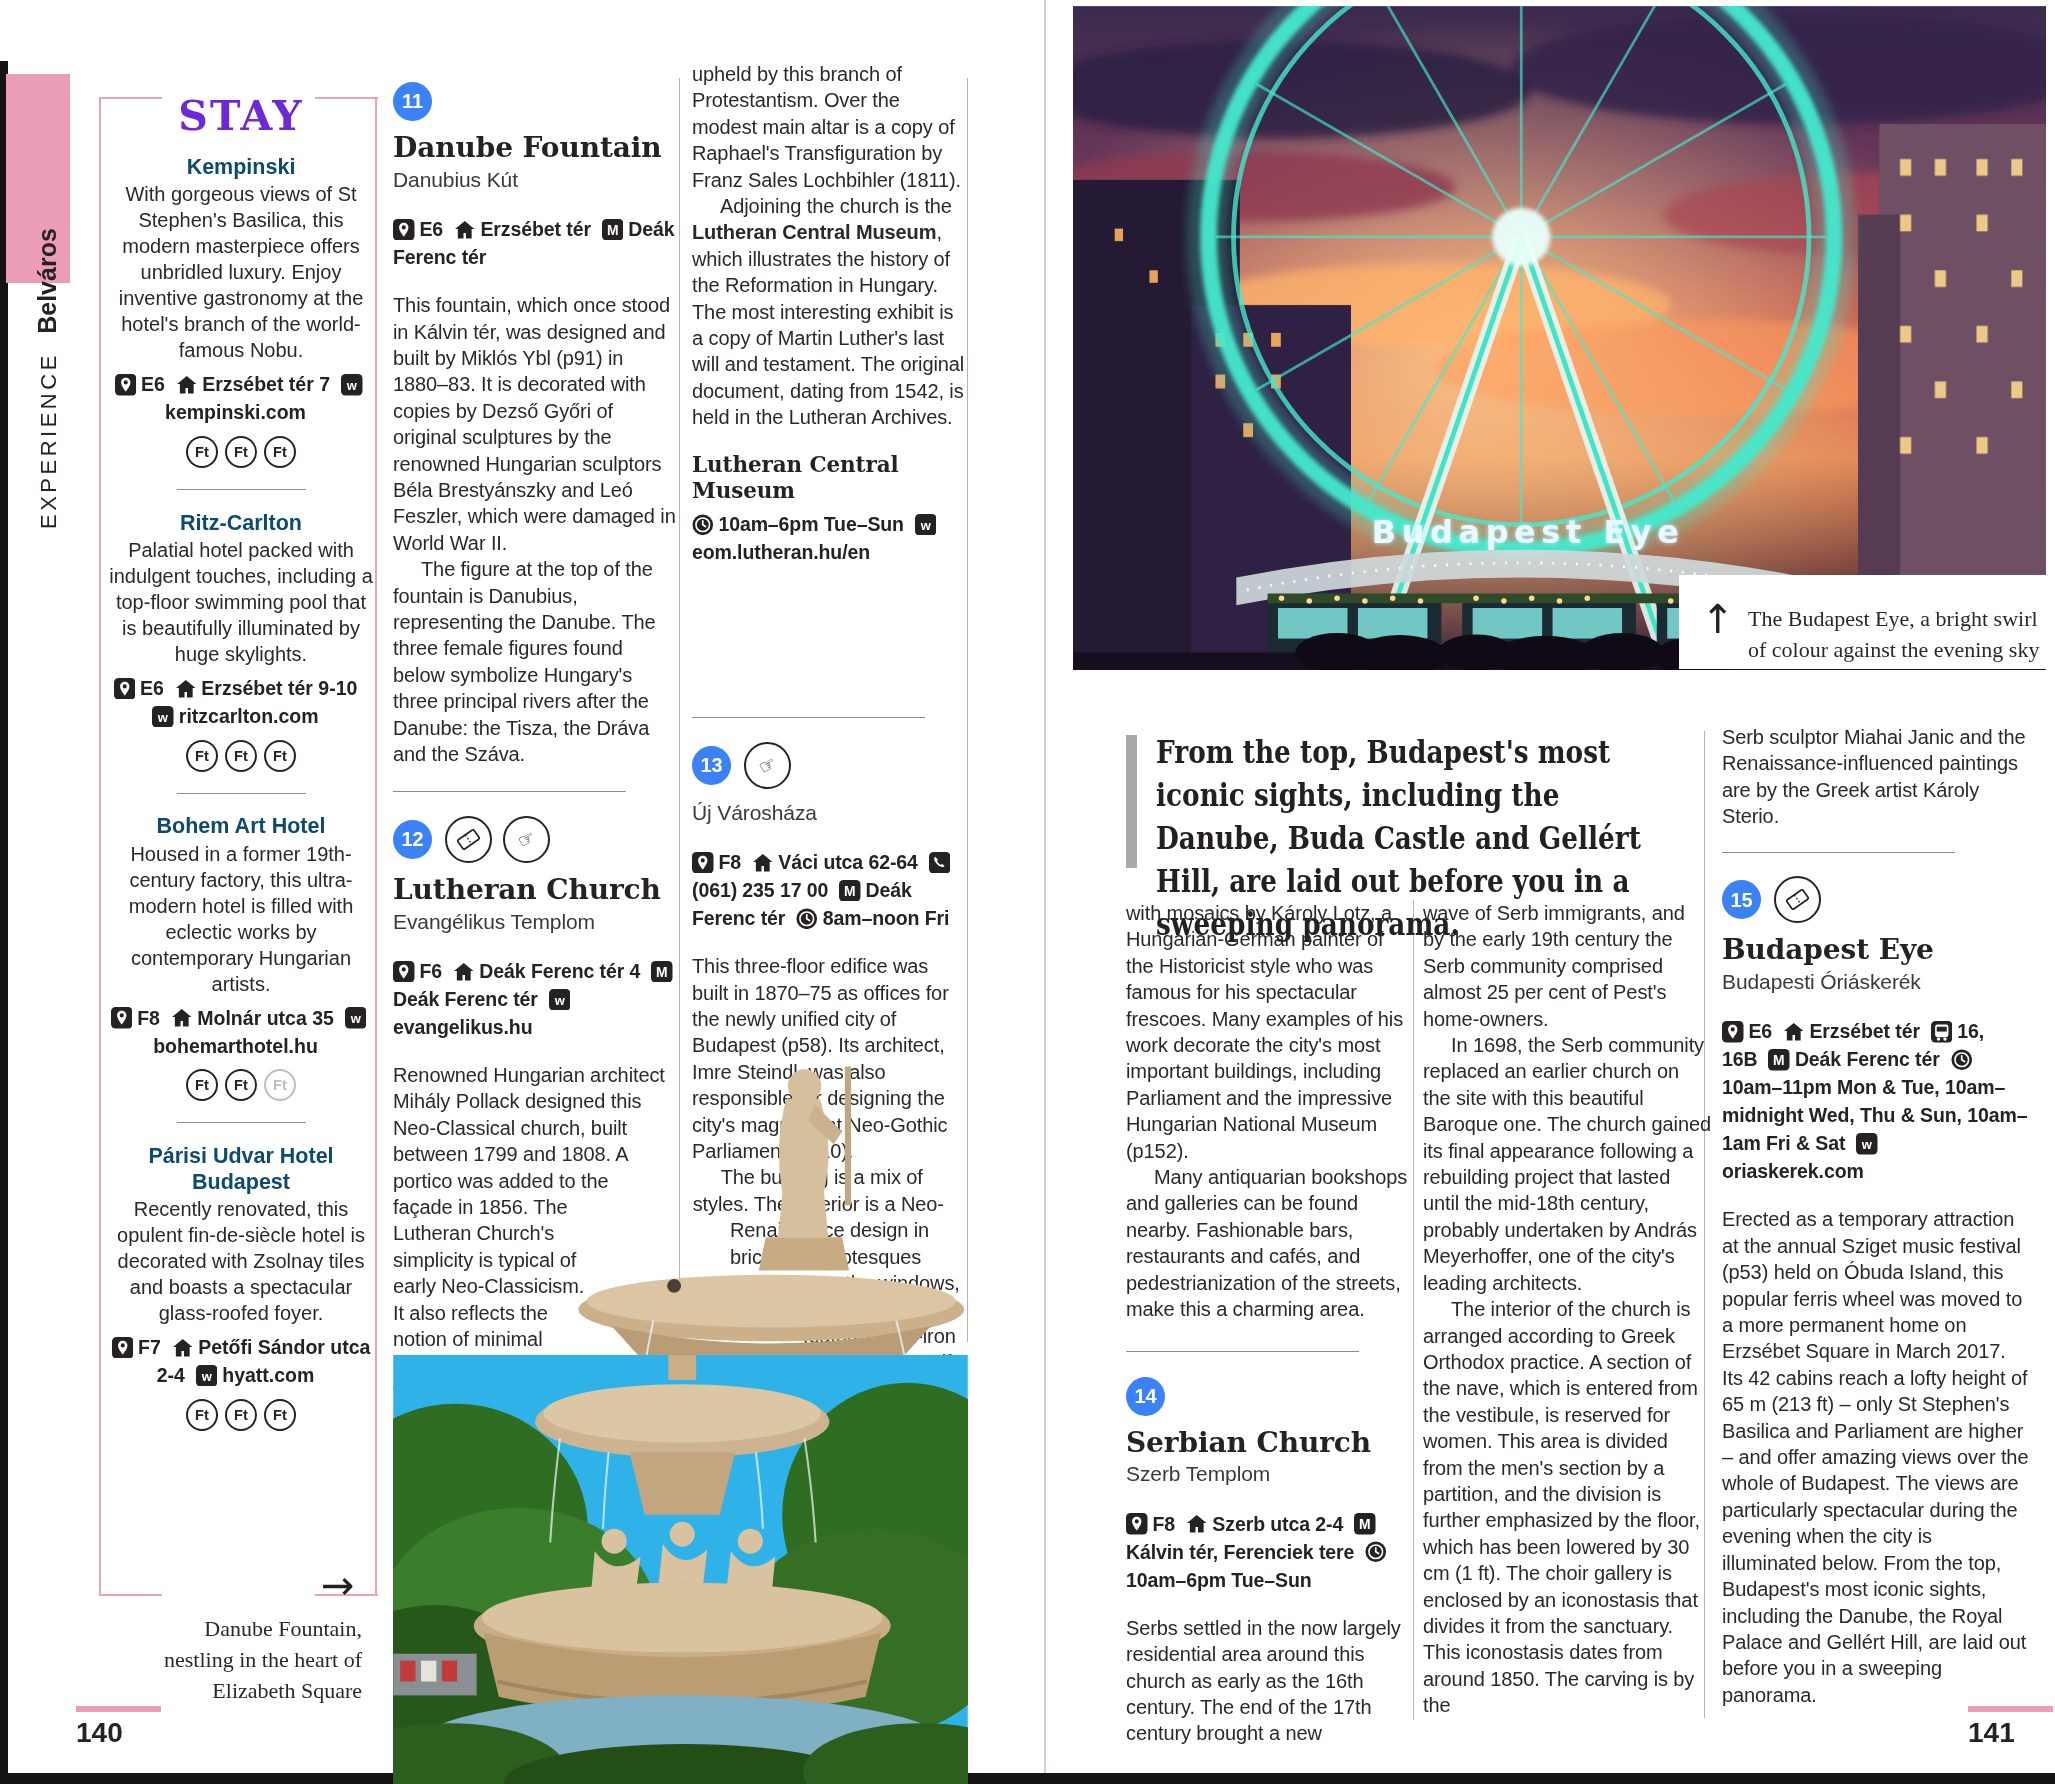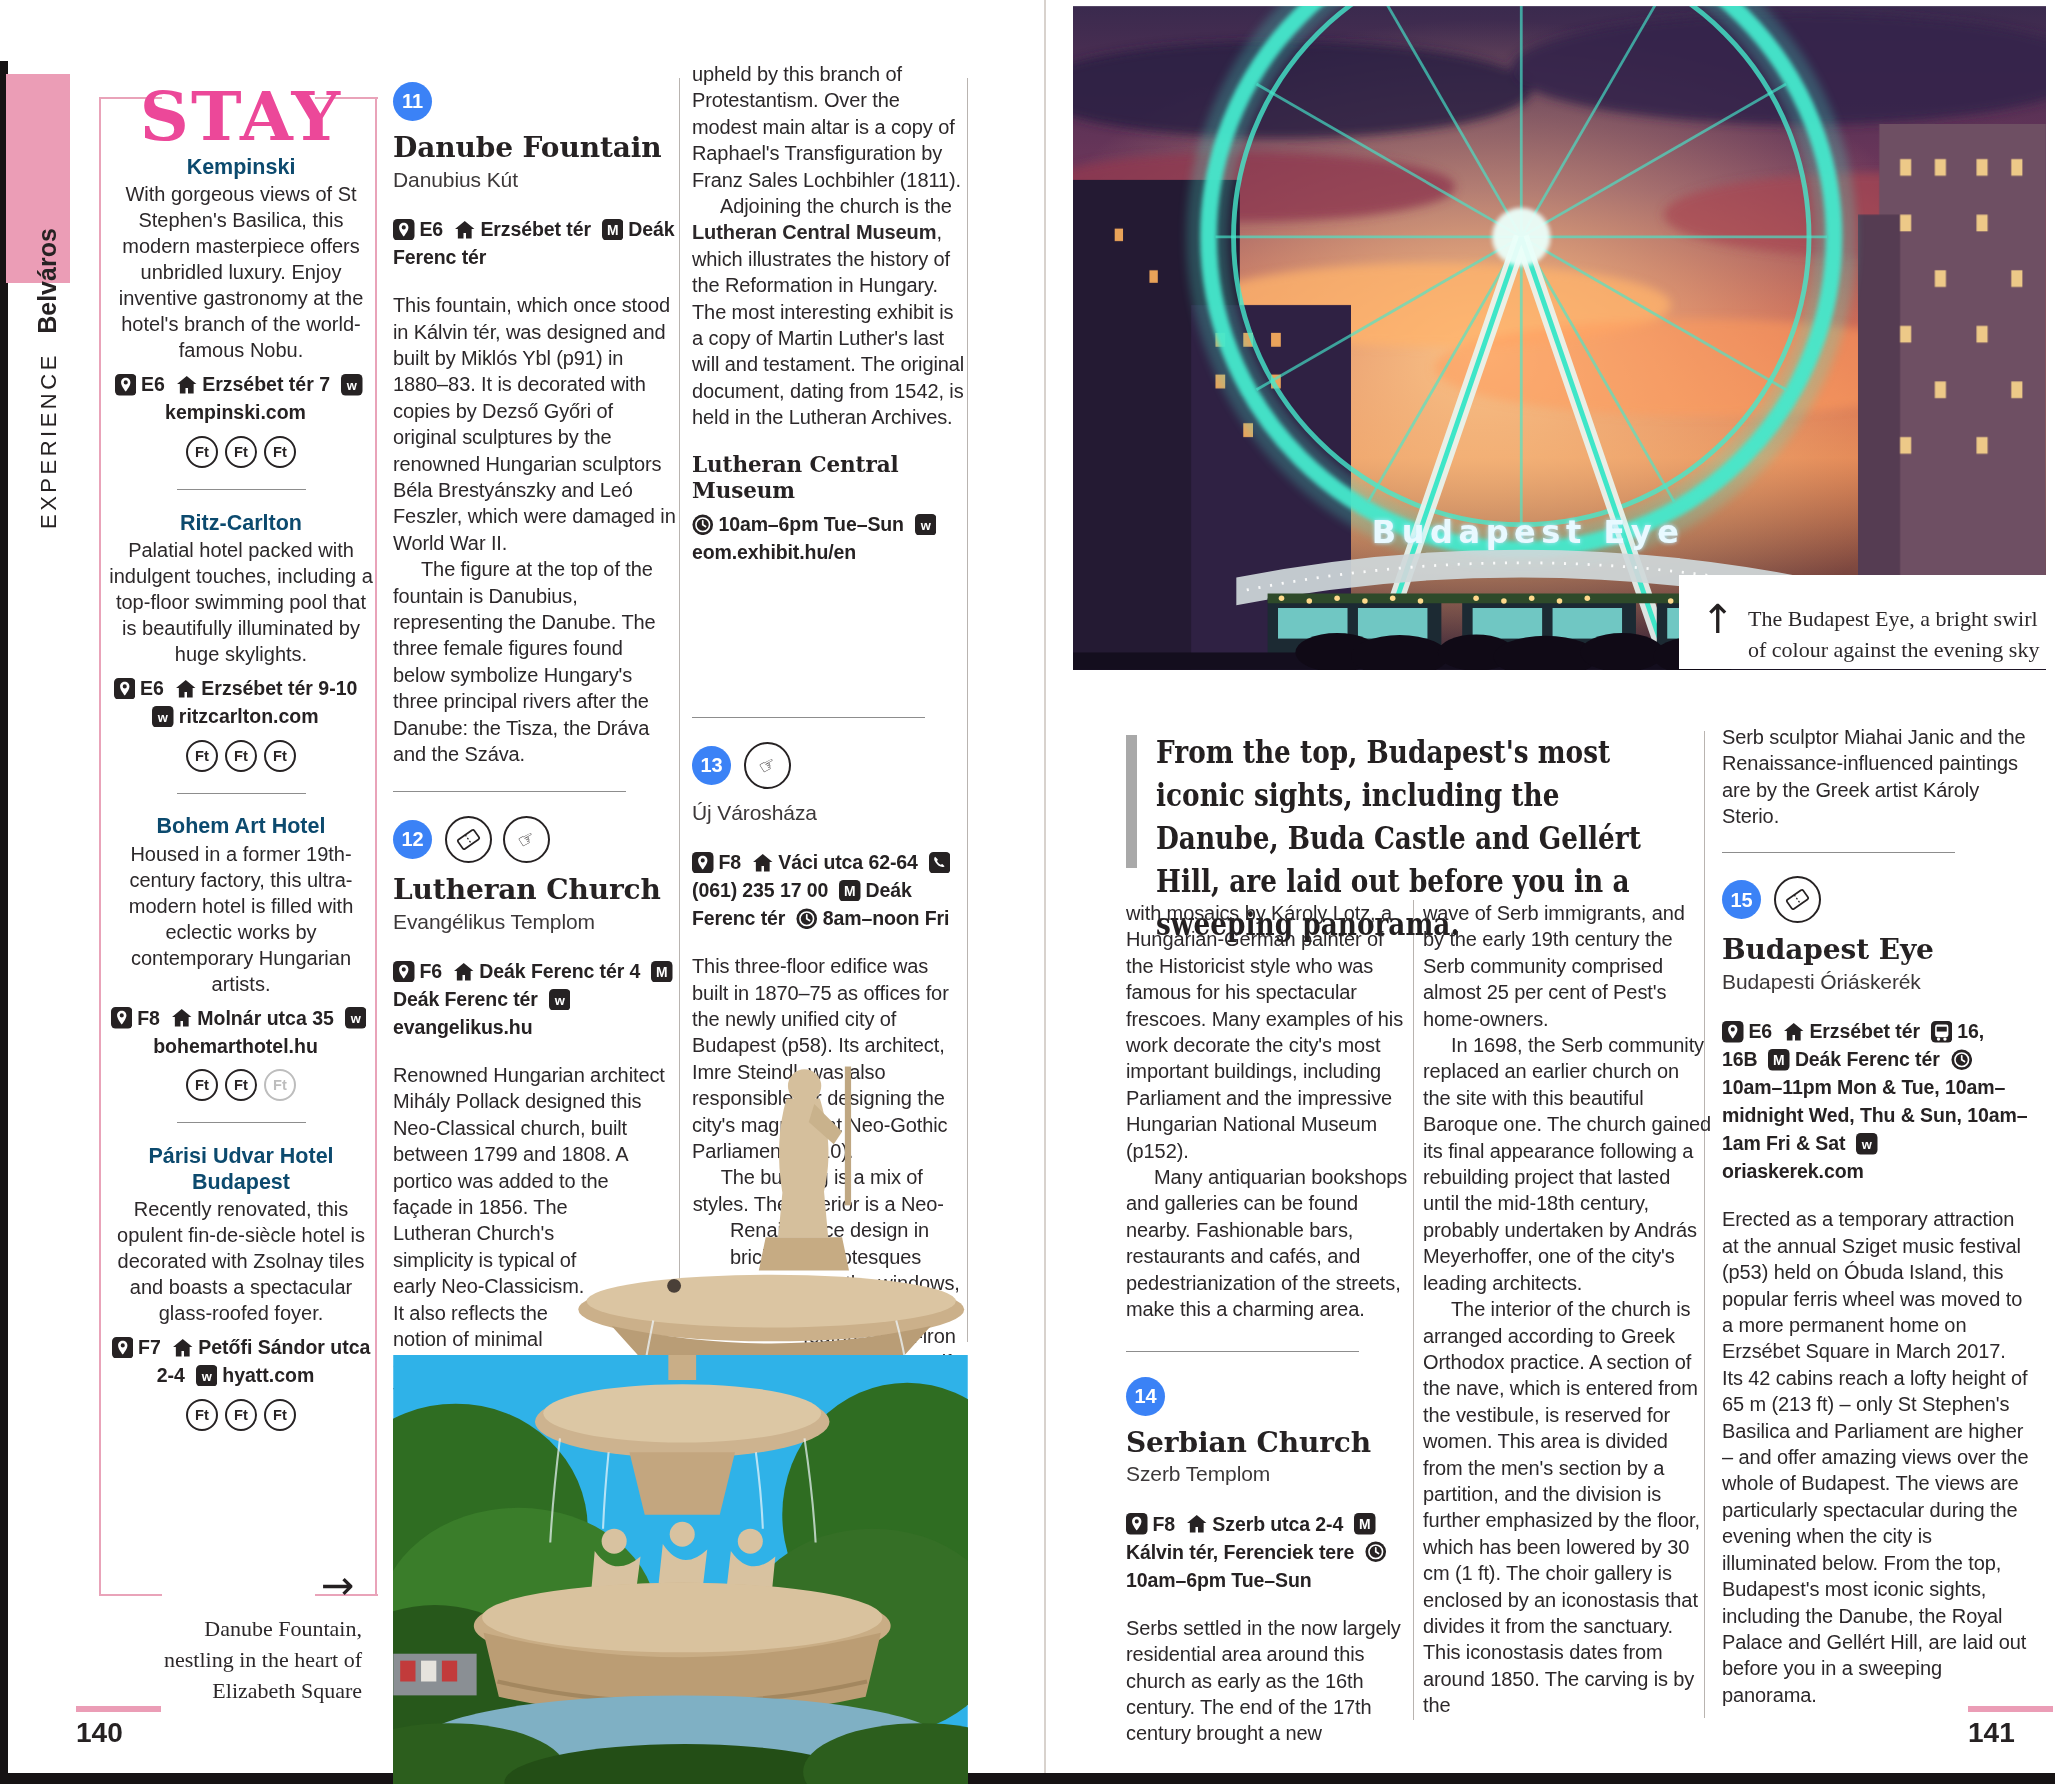--- a/index.html
+++ b/index.html
@@ -15,22 +15,22 @@
   .spine{left:33px;top:529px;width:240px;transform:rotate(-90deg);transform-origin:0 0;
          white-space:nowrap;color:#262223;}
   .spine .sec{font-size:22px;letter-spacing:3.5px;}
   .spine .area{font-size:25px;font-weight:bold;margin-left:15.3px;}
 
   .colrule{width:1.4px;background:#b9b4b0;}
 
   
   .pinkline{background:#e9a3b9;}
   .stay-col{left:106px;top:103px;width:270px;text-align:center;font-size:20px;line-height:26px;}
-  .stay-title{font-family:"DejaVu Serif",serif;font-weight:bold;font-size:68px;letter-spacing:2.1px;
-              color:#ec4899;margin:0 0 25px;}
+  .stay-title{font-family:"DejaVu Serif",serif;font-weight:bold;font-size:41px;letter-spacing:2.1px;
+              color:#6d28d9;margin:0 0 25px;}
   .hotel-name{font-size:21.5px;line-height:26px;font-weight:bold;color:#0c4a6e;margin:0 0 1.4px;}
   .hotel-body{margin:0 0 7px;}
   .meta{font-weight:bold;font-size:19.5px;line-height:28px;color:#262223;}
   .stay-col .meta{margin:1.4px 0 9.7px;}
   .mi{display:inline-block;}
   .mi svg{width:21.5px;height:21.5px;vertical-align:-4.2px;margin-right:4.9px;}
   .mt{margin-right:11px;}
   .ft-row{margin:4.2px 0 0;}
   .ft{display:inline-flex;width:28px;height:28px;border:2.1px solid #262223;border-radius:50%;
       align-items:center;justify-content:center;font-weight:bold;font-size:14.6px;color:#262223;margin:0 3.5px;}
@@ -231,21 +231,21 @@
   <p class="b ind"><span>Adjoining the church is the </span><span class="bold-in">Lutheran Central Museum</span><span>, which illustrates the history of the Reformation in Hungary. The most interesting exhibit is a copy of Martin Luther's last will and testament. The original document, dating from 1542, is held in the Lutheran Archives.</span></p>
 
   <div class="subhead">Lutheran Central Museum</div>
   <div class="meta"><span class="mi"><svg viewBox="0 0 24 24">
           <circle cx="12" cy="12" r="11.5" fill="#262223"></circle>
           <circle cx="12" cy="12" r="7.6" fill="none" stroke="#fff" stroke-width="1.8"></circle>
           <path d="M12 7.6V12l3.1 2" stroke="#fff" stroke-width="1.9" fill="none" stroke-linecap="round"></path>
         </svg></span><span class="mt">10am–6pm Tue–Sun</span><span class="mi"><svg viewBox="0 0 24 24" style="font-size:28px">
           <rect width="24" height="24" rx="5" fill="#262223"></rect>
           <text x="12" y="17.5" font-size="14.5" font-weight="bold" text-anchor="middle" fill="#fff" font-family="Liberation Sans,sans-serif">w</text>
-        </svg></span><span class="mt">eom.exhibit.hu/en</span></div>
+        </svg></span><span class="mt">eom.lutheran.hu/en</span></div>
 
   <hr class="edivider" style="margin-top:151px;">
 
   <div class="badge-row">
     <div class="num-badge">13</div>
     <div style="display:flex;gap:11px;">
         <span class="circle-icon">
           <svg viewBox="0 0 44 44" style="font-size:29px">
             <text x="22" y="31" font-size="27" text-anchor="middle" transform="rotate(-28 22 22)" fill="#262223" font-family="DejaVu Sans,sans-serif">☞</text>
           </svg>

